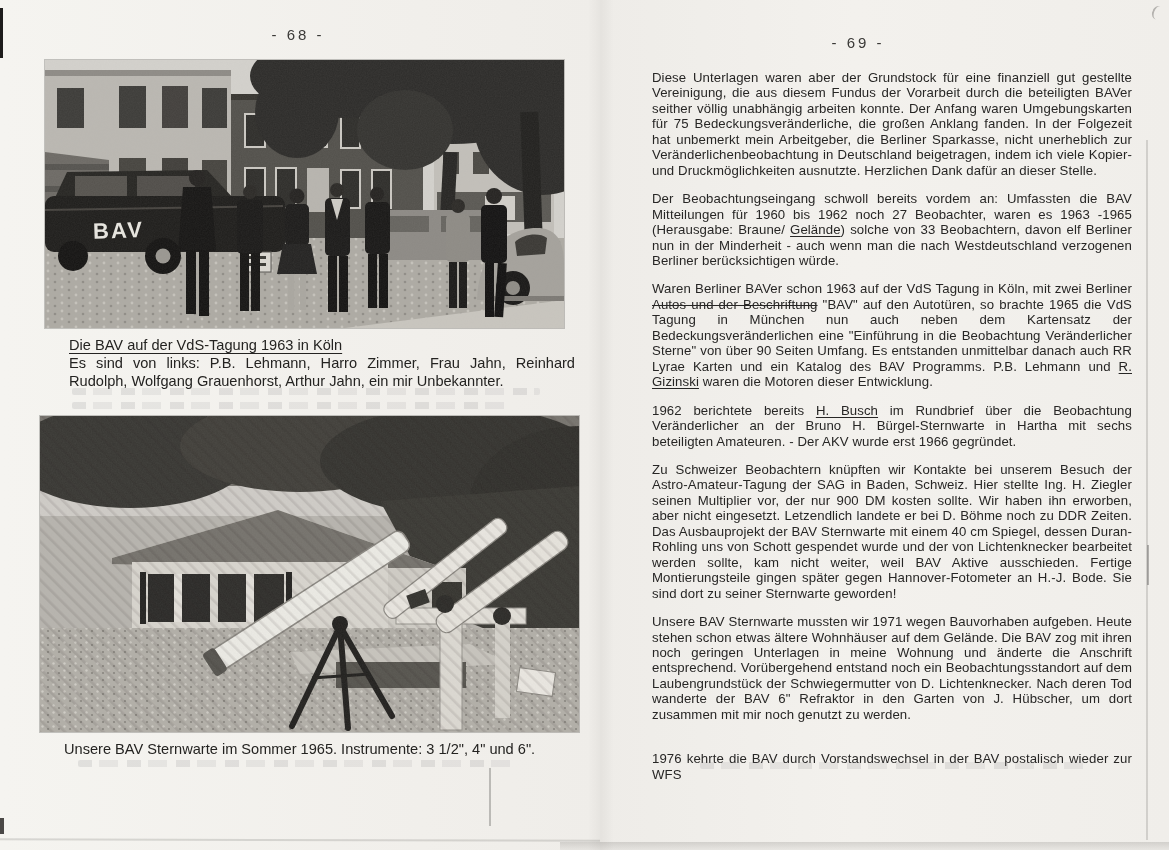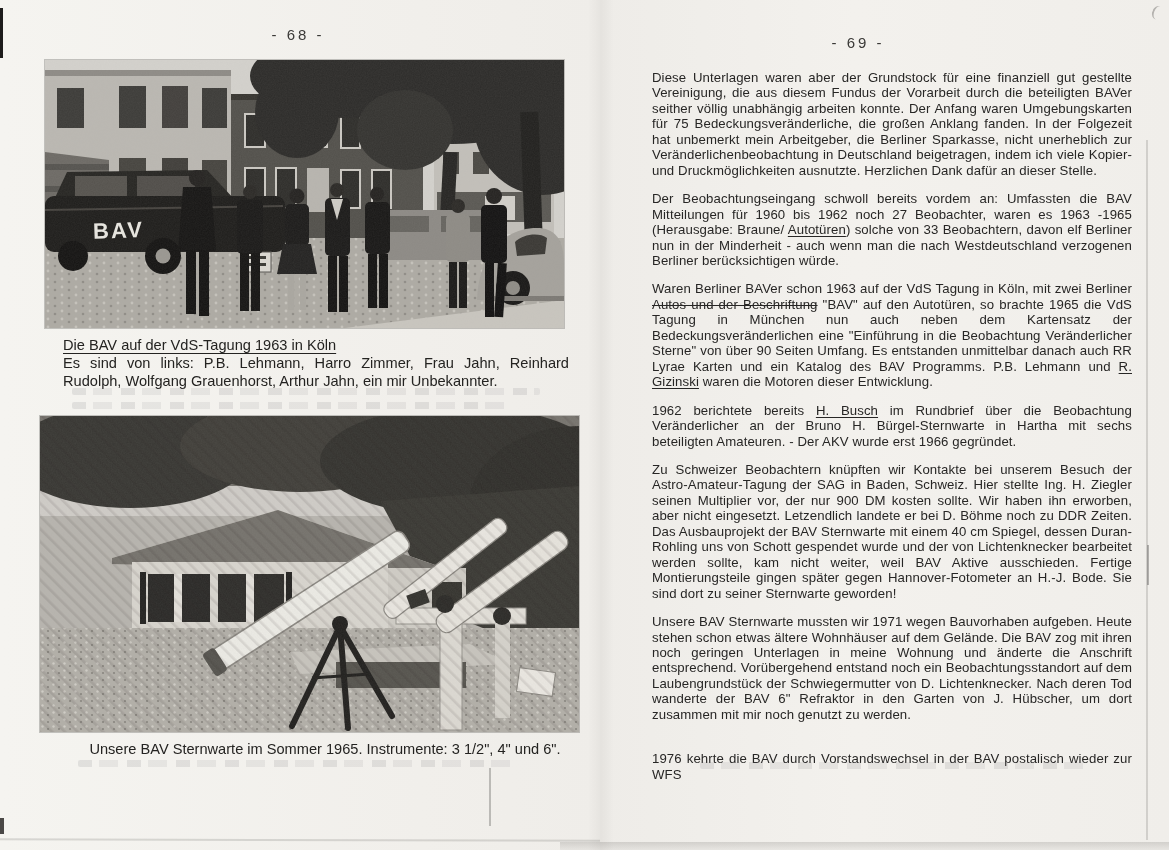--- a/index.html
+++ b/index.html
@@ -15,22 +15,22 @@
     background:linear-gradient(90deg,rgba(0,0,0,0) 0%,rgba(60,55,50,.05) 50%,rgba(0,0,0,0) 100%);}
   .page-number{position:absolute;font-size:15px;letter-spacing:3px;color:#3a3937;text-align:center;width:120px;}
   #pn-left{left:238px;top:26px;}
   #pn-right{left:798px;top:34px;}
 
   .photo{position:absolute;box-shadow:0 0 0 1px rgba(40,38,35,.25);background:#b7b4ae;}
   #photo1{left:45px;top:60px;width:519px;height:268px;}
   #photo2{left:40px;top:416px;width:539px;height:316px;}
   .photo svg{display:block;}
 
-  .caption{position:absolute;font-size:14.6px;line-height:18px;color:#242321;text-align:center;}
-  #caption1{left:63px;top:336px;width:506px;text-align:justify;}
+  .caption{position:absolute;font-size:14.6px;line-height:18px;color:#242321;}
+  #caption1{left:69px;top:336px;width:506px;text-align:justify;}
   #caption1 .cap-title{text-decoration:underline;text-underline-offset:3px;}
   #caption2{left:64px;top:740px;width:522px;}
 
   
   #text69{position:absolute;left:632px;top:70px;width:480px;
     font-size:13.2px;line-height:15.45px;text-align:justify;color:#272625;
     letter-spacing:.1px;margin-left:20px;}
   #text69 p{margin:0 0 13px 0;}
   #text69 p.gap{margin-top:29px;}
   #text69 .u{text-decoration:underline;text-underline-offset:2px;}
@@ -317,21 +317,21 @@
       <rect x="0" y="0" width="539" height="316" filter="url(#grain2)" opacity="0.20"></rect>
     </svg>
   </div>
 
   <div class="caption" id="caption2">
     <span>Unsere BAV Sternwarte im Sommer 1965. Instrumente: 3 1/2", 4" und 6".</span>
   </div>
 
   <div id="text69">
       <p><span>Diese Unterlagen waren aber der Grundstock für eine finanziell gut gestellte Vereinigung, die aus diesem Fundus der Vorarbeit durch die beteiligten BAVer seither völlig unabhängig arbeiten konnte. Der Anfang waren Umgebungskarten für 75 Bedeckungsveränderliche, die großen Anklang fanden. In der Folgezeit hat unbemerkt mein Arbeitgeber, die Berliner Sparkasse, nicht unerheblich zur Veränderlichenbeobachtung in Deutschland beigetragen, indem ich viele Kopier- und Druckmöglichkeiten ausnutzte. Herzlichen Dank dafür an dieser Stelle.</span></p>
-      <p><span>Der Beobachtungseingang schwoll bereits vordem an: Umfassten die BAV Mitteilungen für 1960 bis 1962 noch 27 Beobachter, waren es 1963 -1965 (Herausgabe: Braune/ </span><span class="u">Autotüren</span><span>) solche von 33 Beobachtern, davon elf Berliner nun in der Minderheit - auch wenn man die nach Westdeutschland verzogenen Berliner berücksichtigen würde.</span></p>
+      <p><span>Der Beobachtungseingang schwoll bereits vordem an: Umfassten die BAV Mitteilungen für 1960 bis 1962 noch 27 Beobachter, waren es 1963 -1965 (Herausgabe: Braune/ </span><span class="u">Gelände</span><span>) solche von 33 Beobachtern, davon elf Berliner nun in der Minderheit - auch wenn man die nach Westdeutschland verzogenen Berliner berücksichtigen würde.</span></p>
       <p><span>Waren Berliner BAVer schon 1963 auf der VdS Tagung in Köln, mit zwei Berliner </span><span class="st">Autos und der Beschriftung</span><span> "BAV" auf den Autotüren, so brachte 1965 die VdS Tagung in München nun auch neben dem Kartensatz der Bedeckungsveränderlichen eine "Einführung in die Beobachtung Veränderlicher Sterne" von über 90 Seiten Umfang. Es entstanden unmittelbar danach auch RR Lyrae Karten und ein Katalog des BAV Programms. P.B. Lehmann und </span><span class="u">R. Gizinski</span><span> waren die Motoren dieser Entwicklung.</span></p>
       <p><span>1962 berichtete bereits </span><span class="u">H. Busch</span><span> im Rundbrief über die Beobachtung Veränderlicher an der Bruno H. Bürgel-Sternwarte in Hartha mit sechs beteiligten Amateuren. - Der AKV wurde erst 1966 gegründet.</span></p>
       <p><span>Zu Schweizer Beobachtern knüpften wir Kontakte bei unserem Besuch der Astro-Amateur-Tagung der SAG in Baden, Schweiz. Hier stellte Ing. H. Ziegler seinen Multiplier vor, der nur 900 DM kosten sollte. Wir haben ihn erworben, aber nicht eingesetzt. Letzendlich landete er bei D. Böhme noch zu DDR Zeiten. Das Ausbauprojekt der BAV Sternwarte mit einem 40 cm Spiegel, dessen Duran-Rohling uns von Schott gespendet wurde und der von Lichtenknecker bearbeitet werden sollte, kam nicht weiter, weil BAV Aktive ausschieden. Fertige Montierungsteile gingen später gegen Hannover-Fotometer an H.-J. Bode. Sie sind dort zu seiner Sternwarte geworden!</span></p>
       <p><span>Unsere BAV Sternwarte mussten wir 1971 wegen Bauvorhaben aufgeben. Heute stehen schon etwas ältere Wohnhäuser auf dem Gelände. Die BAV zog mit ihren noch geringen Unterlagen in meine Wohnung und änderte die Anschrift entsprechend. Vorübergehend entstand noch ein Beobachtungsstandort auf dem Laubengrundstück der Schwiegermutter von D. Lichtenknecker. Nach deren Tod wanderte der BAV 6" Refraktor in den Garten von J. Hübscher, um dort zusammen mit mir noch genutzt zu werden.</span></p>
       <p class="gap"><span>1976 kehrte die BAV durch Vorstandswechsel in der BAV postalisch wieder zur WFS</span></p>
     </div>
 
   <div class="ghost" style="left:700px;top:762px;width:390px;">
     <div class="gl"></div>
   </div>

